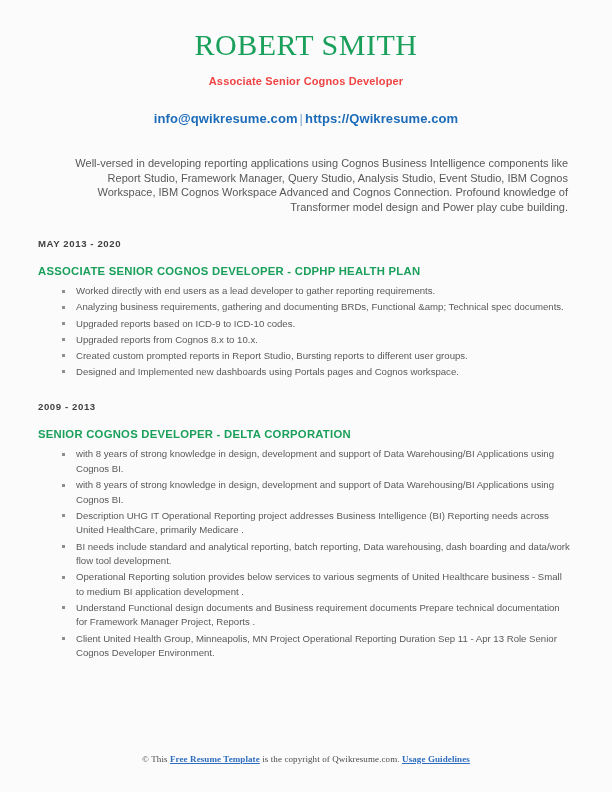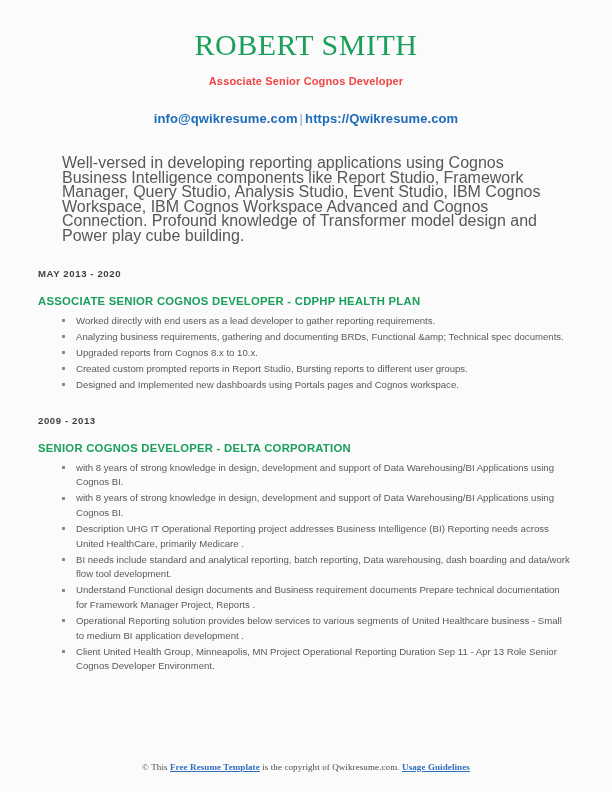--- a/index.html
+++ b/index.html
@@ -49,24 +49,24 @@
   }
   .contact-sep {
     color: #7fa8cf;
     font-weight: normal;
     padding: 0 2px;
   }
 
   
   .summary {
     margin: 30px 44px 0 62px;
-    font-size: 16px;
+    font-size: 11px;
     line-height: 14.6px;
     color: #585858;
-    text-align: left;
+    text-align: right;
   }
 
   
   .exp-block {
     margin: 0 42px 0 38px;
   }
   .exp-block.first { margin-top: 24px; }
   .exp-block.second { margin-top: 22px; }
 
   .exp-dates {
@@ -106,21 +106,21 @@
     width: 3px;
     height: 3px;
     background: #8d8d8d;
   }
 
   
   .footer {
     position: absolute;
     left: 0;
     right: 0;
-    bottom: 20px;
+    bottom: 28px;
     text-align: center;
     font-family: "Liberation Serif", serif;
     font-size: 9px;
     color: #4a4a4a;
     letter-spacing: 0.1px;
   }
   .footer a, .footer .flink {
     color: #2f6dbf;
     text-decoration: underline;
     font-weight: bold;
@@ -140,36 +140,37 @@
   </div>
 
   <div class="summary">Well-versed in developing reporting applications using Cognos Business Intelligence components like Report Studio, Framework Manager, Query Studio, Analysis Studio, Event Studio, IBM Cognos Workspace, IBM Cognos Workspace Advanced and Cognos Connection. Profound knowledge of Transformer model design and Power play cube building.</div>
 
   <div class="exp-block first">
     <div class="exp-dates">MAY 2013 - 2020</div>
     <div class="exp-role">ASSOCIATE SENIOR COGNOS DEVELOPER - CDPHP HEALTH PLAN</div>
     <ul class="bullets">
       <li>Worked directly with end users as a lead developer to gather reporting requirements.</li>
       <li>Analyzing business requirements, gathering and documenting BRDs, Functional &amp;amp; Technical spec documents.</li>
+      <li>Upgraded reports based on ICD-9 to ICD-10 codes.</li>
       <li>Upgraded reports from Cognos 8.x to 10.x.</li>
       <li>Created custom prompted reports in Report Studio, Bursting reports to different user groups.</li>
       <li>Designed and Implemented new dashboards using Portals pages and Cognos workspace.</li>
     </ul>
   </div>
 
   <div class="exp-block second">
     <div class="exp-dates">2009 - 2013</div>
     <div class="exp-role">SENIOR COGNOS DEVELOPER - DELTA CORPORATION</div>
     <ul class="bullets">
       <li>with 8 years of strong knowledge in design, development and support of Data Warehousing/BI Applications using Cognos BI.</li>
       <li>with 8 years of strong knowledge in design, development and support of Data Warehousing/BI Applications using Cognos BI.</li>
       <li>Description UHG IT Operational Reporting project addresses Business Intelligence (BI) Reporting needs across United HealthCare, primarily Medicare .</li>
       <li>BI needs include standard and analytical reporting, batch reporting, Data warehousing, dash boarding and data/work flow tool development.</li>
+      <li>Operational Reporting solution provides below services to various segments of United Healthcare business - Small to medium BI application development .</li>
       <li>Understand Functional design documents and Business requirement documents Prepare technical documentation for Framework Manager Project, Reports .</li>
-      <li>Operational Reporting solution provides below services to various segments of United Healthcare business - Small to medium BI application development .</li>
       <li>Client  United Health Group, Minneapolis, MN Project  Operational Reporting Duration  Sep 11 - Apr 13 Role  Senior Cognos Developer Environment.</li>
     </ul>
   </div>
 
   <div class="footer">
     <span>© This</span>
     <span class="flink">Free Resume Template</span>
     <span>is the copyright of Qwikresume.com.</span>
     <span class="flink">Usage Guidelines</span>
   </div>

